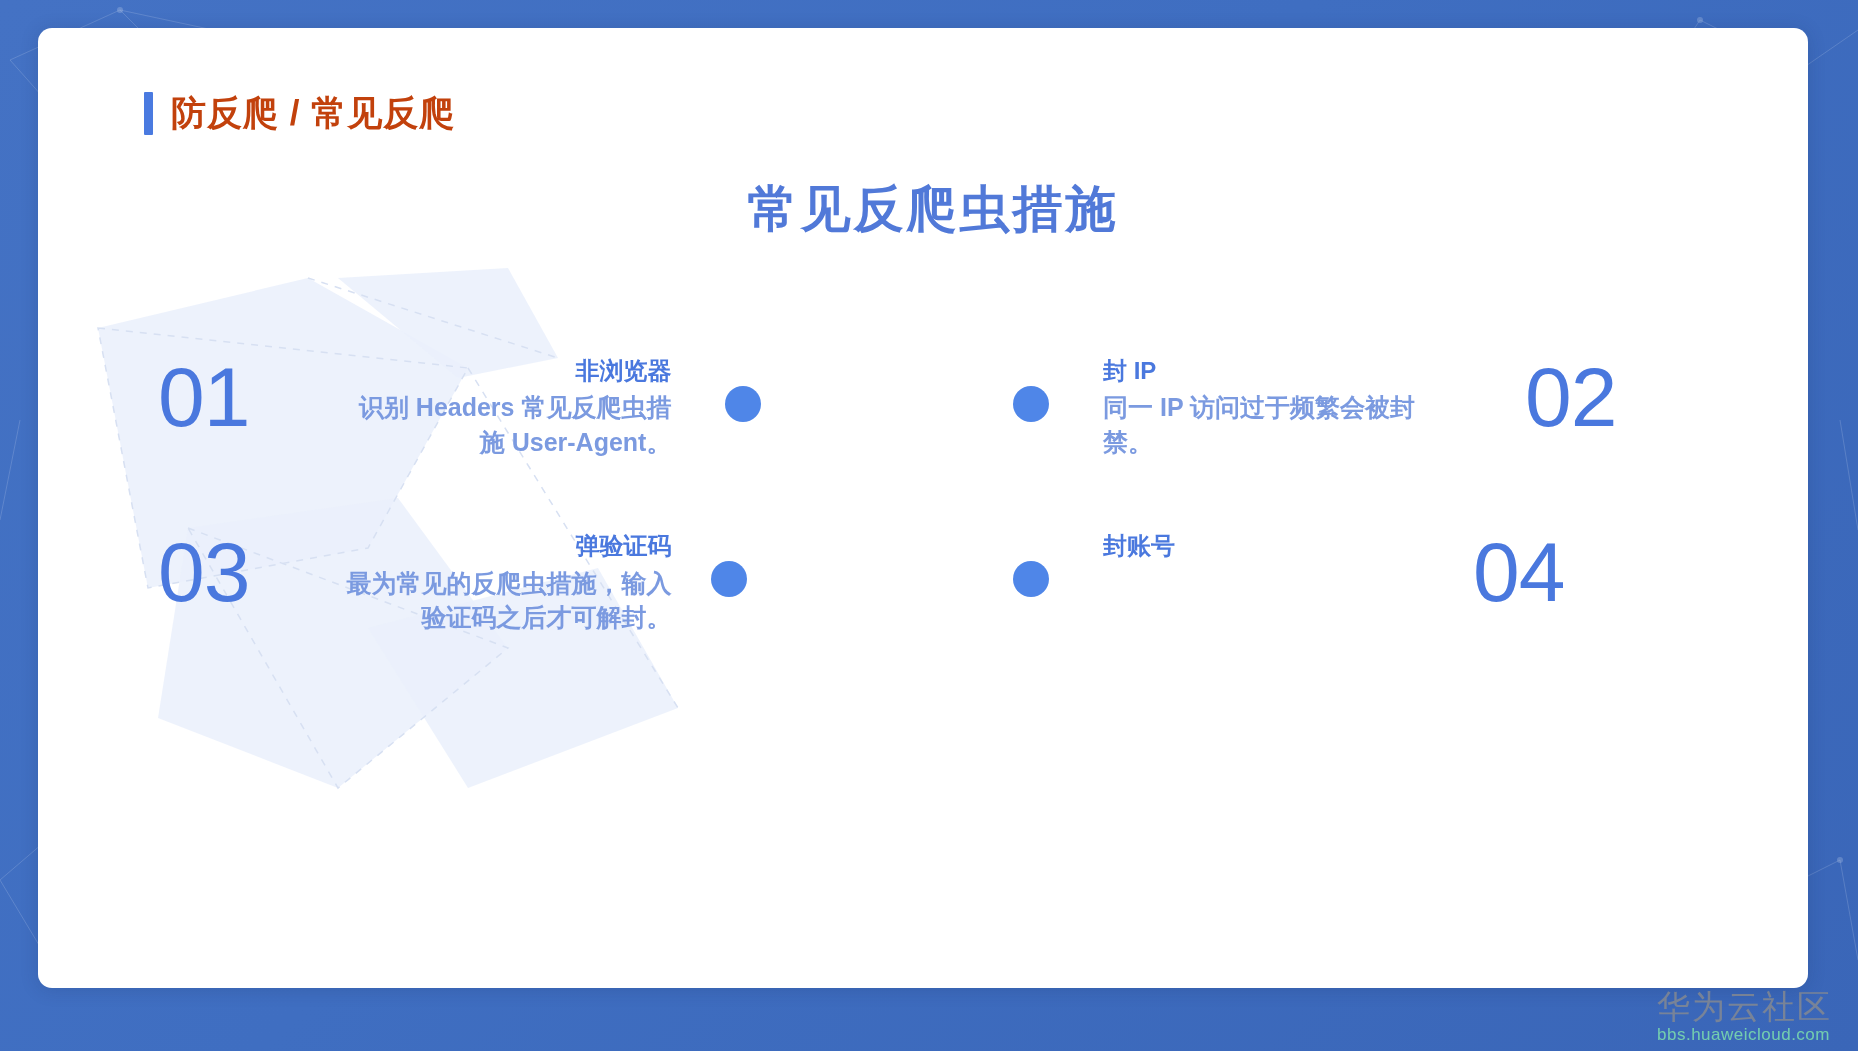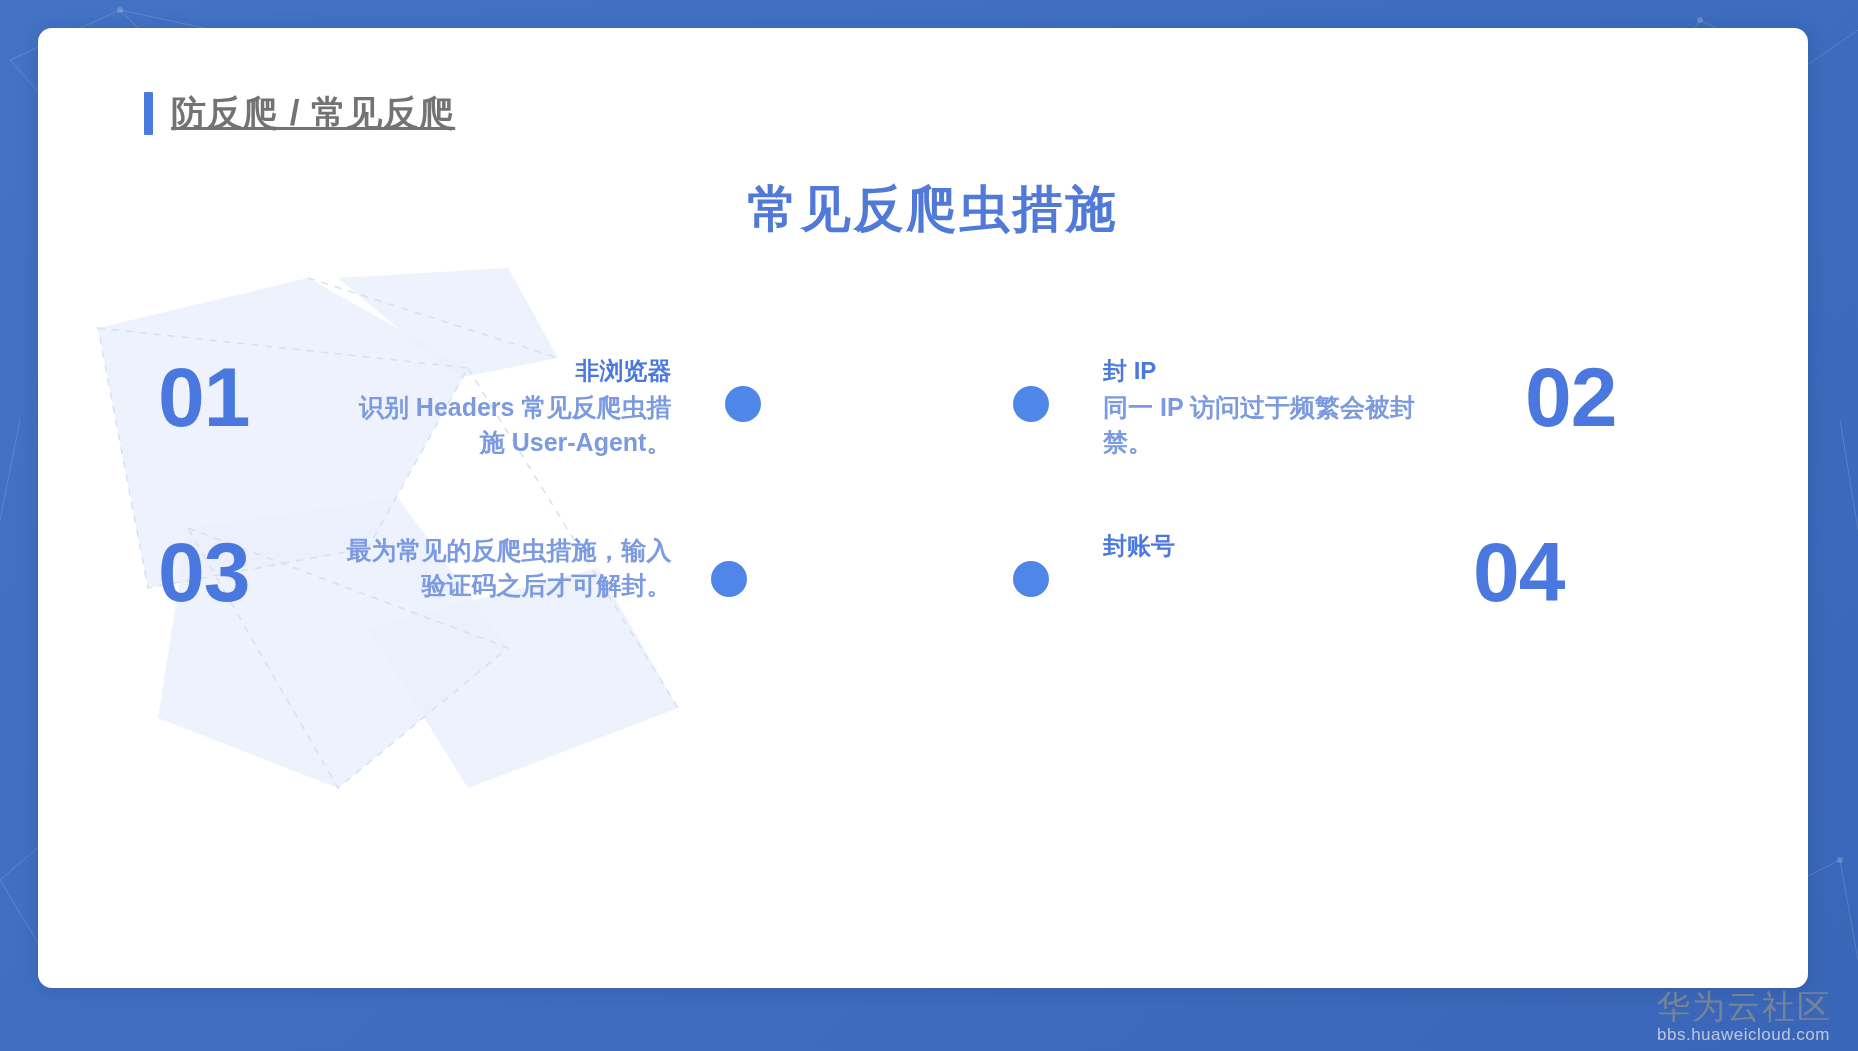--- a/index.html
+++ b/index.html
@@ -60,24 +60,23 @@
   }
   .kicker-bar {
     width: 9px;
     height: 43px;
     background: #4a7ae0;
     border-radius: 1px;
   }
   .kicker-text {
     font-size: 35px;
     font-weight: bold;
-    color: #737373;
+    color: #c2410c;
     letter-spacing: 1px;
     white-space: nowrap;
-    text-decoration: underline;
   }
 
   
   .slide-title {
     position: absolute;
     left: 0;
     right: 0;
     top: 148px;
     text-align: center;
     font-size: 50px;
@@ -109,21 +108,21 @@
     justify-content: flex-start;
     padding-left: 120px;
   }
   .item.right {
     justify-content: flex-start;
     padding-left: 60px;
   }
 
   .num {
     font-size: 84px;
-    font-weight: bold;
+    font-weight: normal;
     color: #4a78de;
     line-height: .95;
     letter-spacing: -1px;
     flex: 0 0 auto;
   }
 
   .dot {
     width: 36px;
     height: 36px;
     border-radius: 50%;
@@ -168,21 +167,21 @@
   }
   .wm-main {
     font-size: 33px;
     color: #8d8d8d;
     opacity: .75;
     letter-spacing: 2px;
     line-height: 1.1;
   }
   .wm-sub {
     font-size: 17px;
-    color: #e5e5e5;
+    color: #86efac;
     opacity: .75;
     letter-spacing: .5px;
   }
 </style>
 </head>
 <body>
 
 <div class="slide">
 
   <div class="bg-layer"></div>
@@ -264,20 +263,21 @@
         </div>
 
       </div>
 
       <div class="row">
 
         <div class="item left">
           <div class="num">03</div>
           <div class="gap-xl"></div>
           <div class="txt ta-right">
+            <div class="item-title">弹验证码</div>
             <div class="item-desc">最为常见的反爬虫措施，输入验证码之后才可解封。</div>
           </div>
           <div class="gap-sm"></div>
           <div class="dot"></div>
         </div>
 
         <div class="item right">
           <div class="dot"></div>
           <div class="gap-md"></div>
           <div class="txt ta-left">

